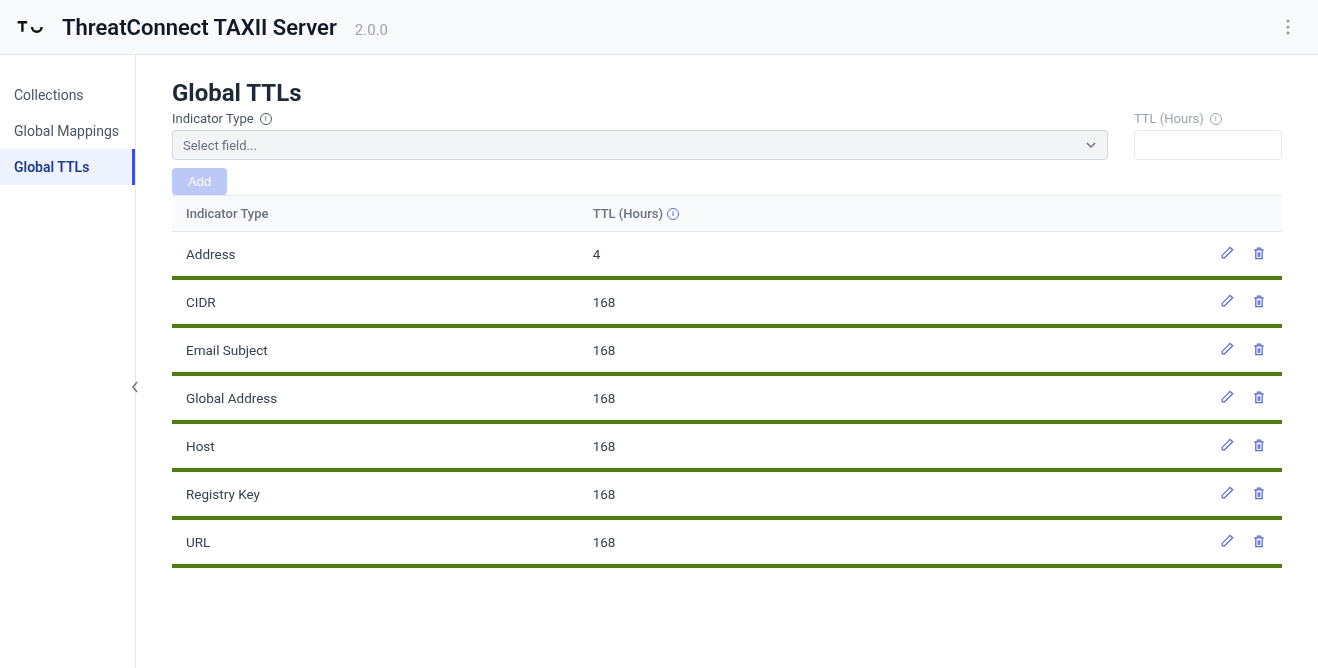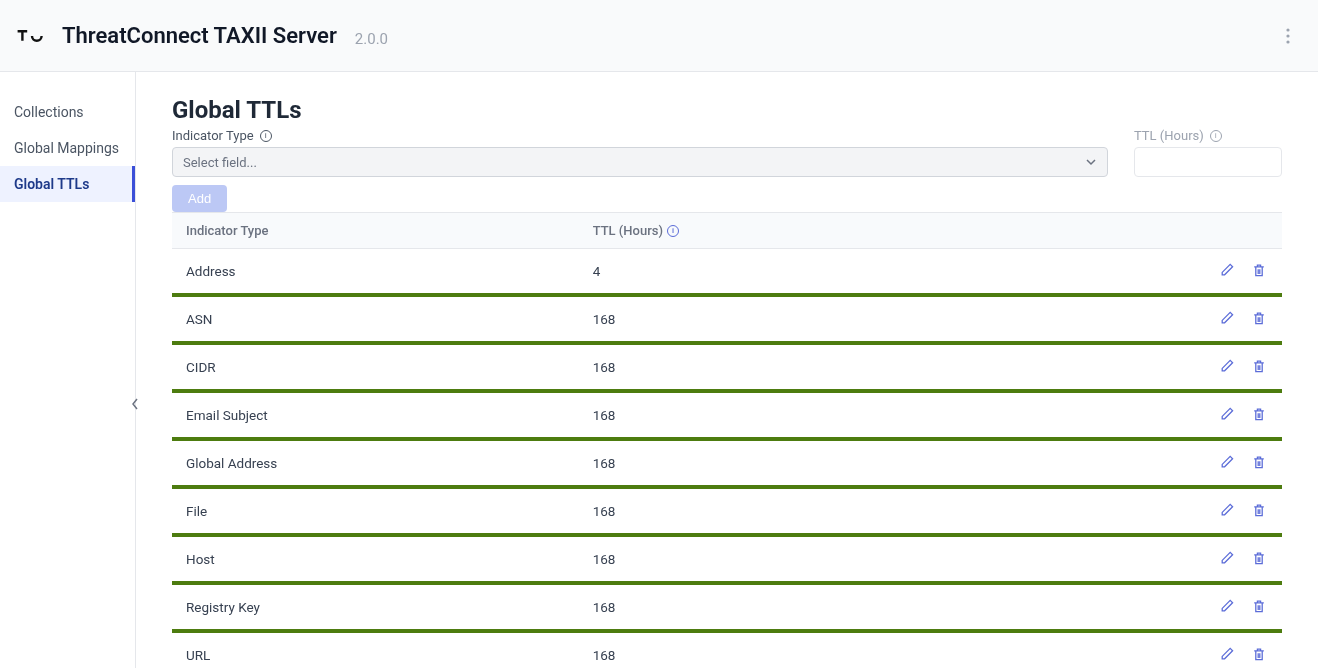--- a/index.html
+++ b/index.html
@@ -1,19 +1,19 @@
 <!DOCTYPE html>
 <html><head>
 <meta charset="utf-8">
 <style>
   * { box-sizing: border-box; margin: 0; padding: 0; }
   body { font-family: -apple-system, BlinkMacSystemFont, "Segoe UI", Roboto, Helvetica, Arial, sans-serif; font-size: 14px; color: #1f2937; background: #fff; }
   
   .header {
-    height: 72px;
+    height: 55px;
     background: #f9fafb;
     border-bottom: 1px solid #e5e7eb;
     display: flex;
     align-items: center;
     padding: 0 16px;
     gap: 14px;
   }
   .logo {
     width: 32px; height: 20px;
     display: flex;
@@ -228,33 +228,20 @@
                 <svg viewBox="0 0 20 20">
                   <path d="M14 3 l3 3 L7 16 H4 v-3 Z"></path>
                 </svg>
               </span><span class="action-btn">
                 <svg viewBox="0 0 20 20">
                   <path d="M4 6 h12 M8 6 V4 h4 v2 M6 6 v11 h8 V6 M9 9 v6 M11 9 v6"></path>
                 </svg>
               </span></td>
           </tr>
           <tr>
-            <td>ASN</td>
-            <td>168</td>
-            <td class="actions-cell"><span class="action-btn">
-                <svg viewBox="0 0 20 20">
-                  <path d="M14 3 l3 3 L7 16 H4 v-3 Z"></path>
-                </svg>
-              </span><span class="action-btn">
-                <svg viewBox="0 0 20 20">
-                  <path d="M4 6 h12 M8 6 V4 h4 v2 M6 6 v11 h8 V6 M9 9 v6 M11 9 v6"></path>
-                </svg>
-              </span></td>
-          </tr>
-          <tr>
             <td>CIDR</td>
             <td>168</td>
             <td class="actions-cell"><span class="action-btn">
                 <svg viewBox="0 0 20 20">
                   <path d="M14 3 l3 3 L7 16 H4 v-3 Z"></path>
                 </svg>
               </span><span class="action-btn">
                 <svg viewBox="0 0 20 20">
                   <path d="M4 6 h12 M8 6 V4 h4 v2 M6 6 v11 h8 V6 M9 9 v6 M11 9 v6"></path>
                 </svg>
@@ -268,33 +255,20 @@
                   <path d="M14 3 l3 3 L7 16 H4 v-3 Z"></path>
                 </svg>
               </span><span class="action-btn">
                 <svg viewBox="0 0 20 20">
                   <path d="M4 6 h12 M8 6 V4 h4 v2 M6 6 v11 h8 V6 M9 9 v6 M11 9 v6"></path>
                 </svg>
               </span></td>
           </tr>
           <tr>
             <td>Global Address</td>
-            <td>168</td>
-            <td class="actions-cell"><span class="action-btn">
-                <svg viewBox="0 0 20 20">
-                  <path d="M14 3 l3 3 L7 16 H4 v-3 Z"></path>
-                </svg>
-              </span><span class="action-btn">
-                <svg viewBox="0 0 20 20">
-                  <path d="M4 6 h12 M8 6 V4 h4 v2 M6 6 v11 h8 V6 M9 9 v6 M11 9 v6"></path>
-                </svg>
-              </span></td>
-          </tr>
-          <tr>
-            <td>File</td>
             <td>168</td>
             <td class="actions-cell"><span class="action-btn">
                 <svg viewBox="0 0 20 20">
                   <path d="M14 3 l3 3 L7 16 H4 v-3 Z"></path>
                 </svg>
               </span><span class="action-btn">
                 <svg viewBox="0 0 20 20">
                   <path d="M4 6 h12 M8 6 V4 h4 v2 M6 6 v11 h8 V6 M9 9 v6 M11 9 v6"></path>
                 </svg>
               </span></td>

